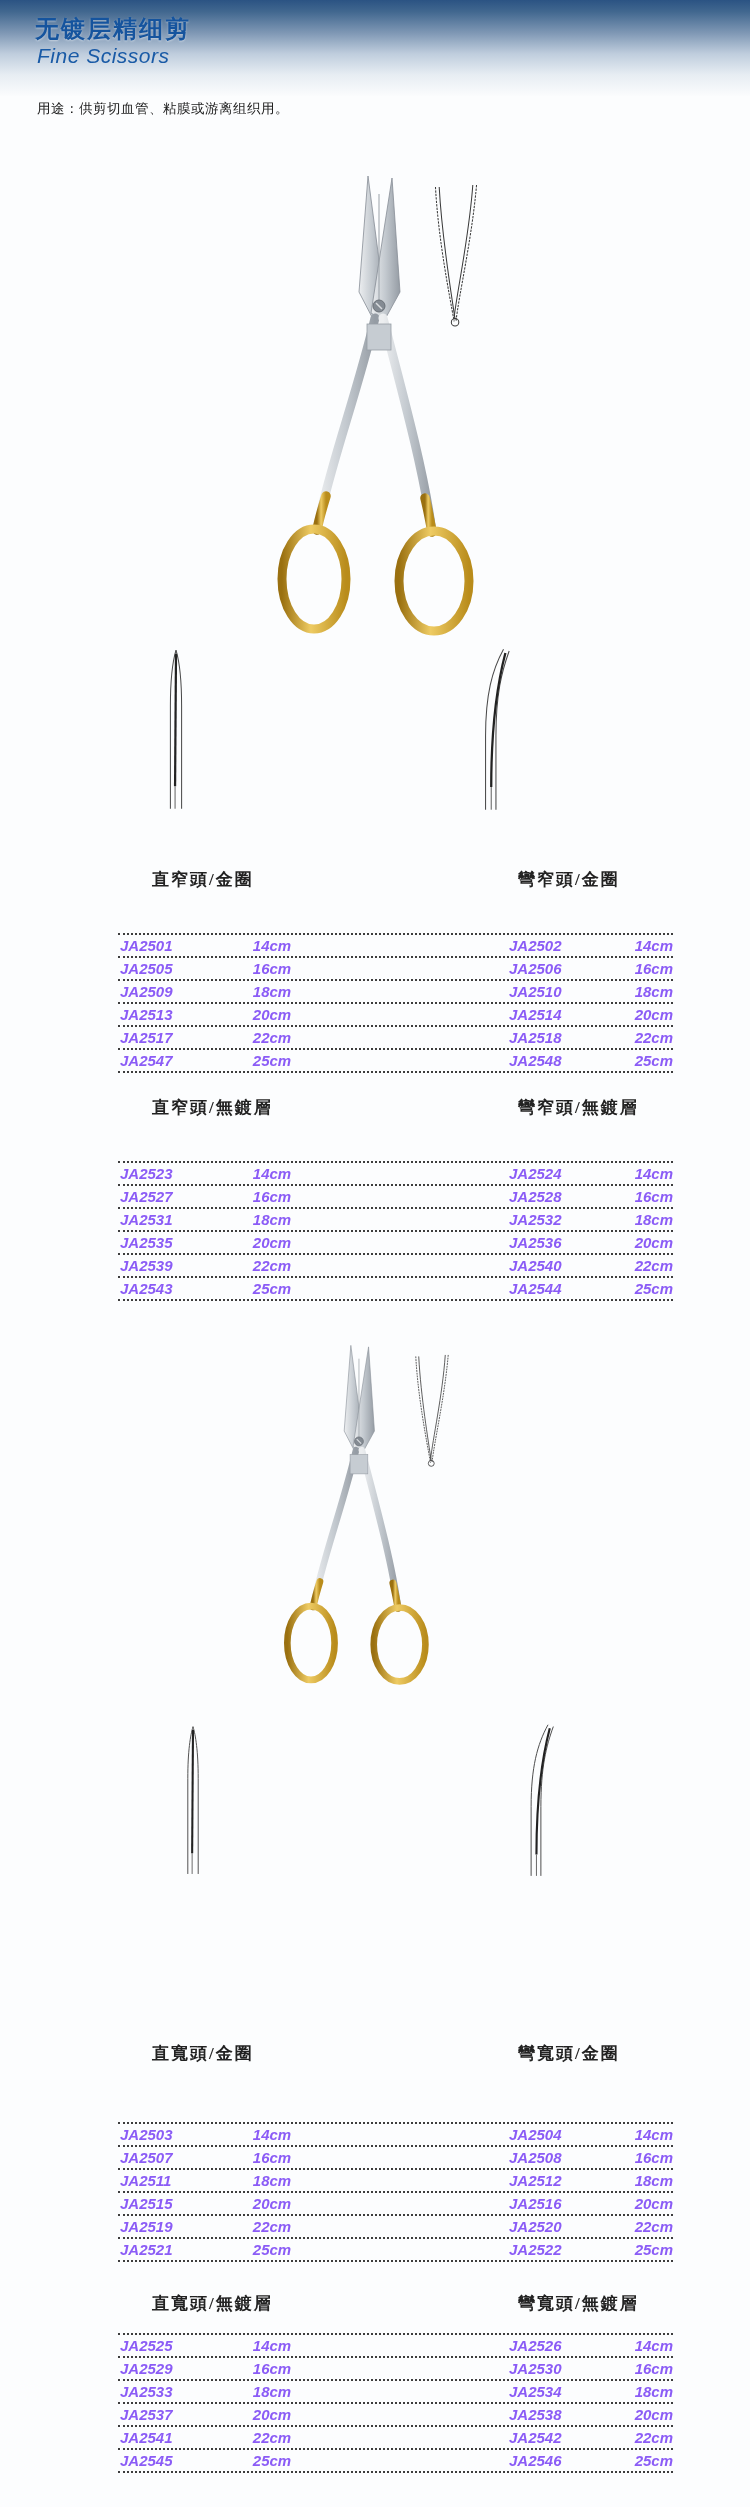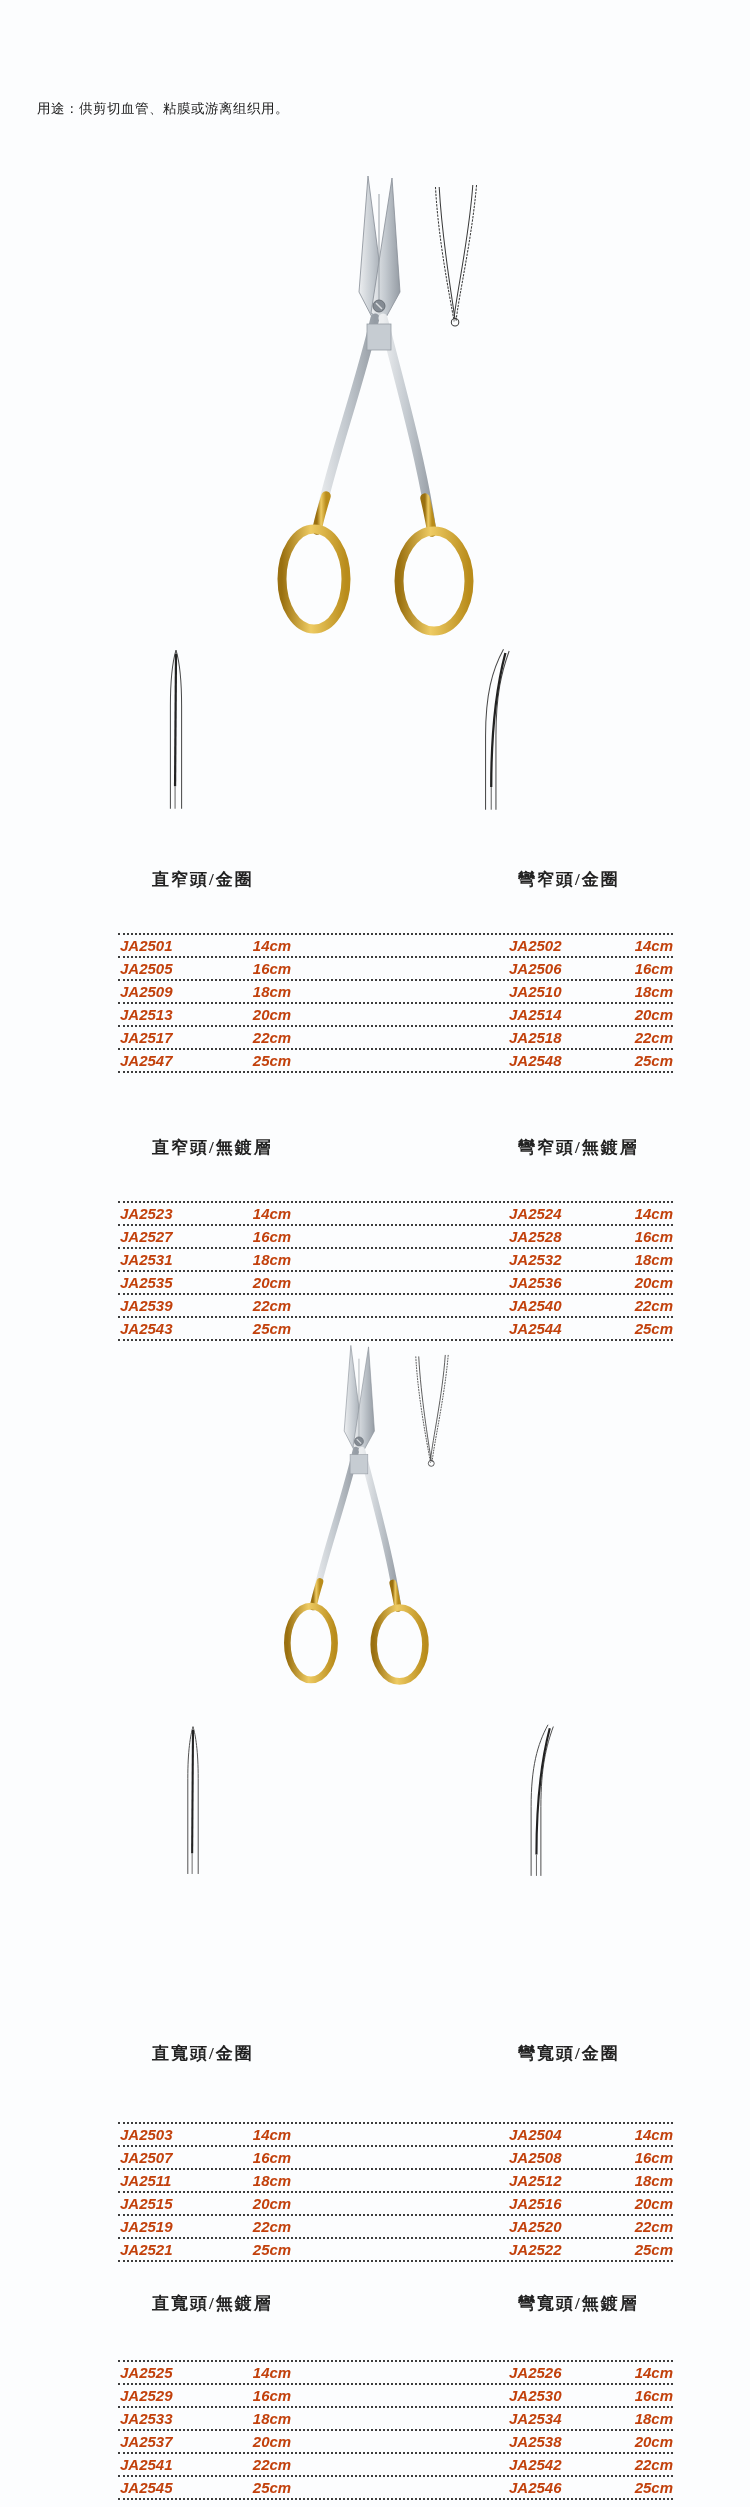--- a/index.html
+++ b/index.html
@@ -17,21 +17,21 @@
   .art{position:absolute;}
   .defs-holder{position:absolute;width:0;height:0;overflow:hidden;}
   
   .sec{position:absolute;left:118px;width:555px;height:215px;}
   .cjk{position:absolute;top:0;font-family:"Liberation Serif","DejaVu Serif",serif;font-weight:bold;
        font-size:17px;letter-spacing:2px;color:#222;white-space:nowrap;}
   .cjk.lft{left:34px;}
   .cjk.rgt{left:400px;}
   .rows{position:absolute;left:0;width:555px;border-bottom:2px dotted #3d3d3d;}
   .t-row{display:flex;height:23px;align-items:center;border-top:2px dotted #3d3d3d;
-         font-style:italic;font-weight:bold;font-size:15px;color:#c2410c;box-sizing:border-box;}
+         font-style:italic;font-weight:bold;font-size:15px;color:#8b5cf6;box-sizing:border-box;}
   .code.l{width:122px;padding-left:2px;}
   .size.l{width:60px;text-align:center;}
   .sp{flex:1;}
   .code.r{width:64px;margin-left:32px;}
   .sp2{width:52px;}
   .size.r{width:48px;text-align:right;}
 </style>
 </head>
 <body>
 
@@ -78,20 +78,24 @@
       </g>
       <g id="g-curved" fill="none">
         <path d="M8,174 L8,96 C8,52 15,26 27,4" stroke="#4a4a4a" stroke-width="1.1"></path>
         <path d="M19,174 L19,96 C19,52 25,28 33,6" stroke="#4a4a4a" stroke-width="1.1"></path>
         <path d="M29,8 C18,50 14,100 14,150" stroke="#222" stroke-width="2.4"></path>
         <path d="M14,150 L14,174" stroke="#555" stroke-width="1"></path>
       </g>
     </defs>
   </svg>
 
+  <header class="band">
+    <h1 class="title-cn">无镀层精细剪</h1>
+    <h2 class="title-en">Fine Scissors</h2>
+  </header>
   <p class="usage">用途：供剪切血管、粘膜或游离组织用。</p>
 
   <svg class="art" viewBox="0 0 250 520" style="left:250px;top:166px;width:250px;height:520px">
       <use href="#g-scissors"></use>
     </svg>
   <svg class="art" viewBox="0 0 60 160" style="left:428px;top:180px;width:56px;height:152px">
       <use href="#g-vtip"></use>
     </svg>
   <svg class="art" viewBox="0 0 30 175" style="left:162px;top:642px;width:28px;height:172px">
       <use href="#g-straight"></use>
@@ -152,21 +156,21 @@
   <div class="t-row">
     <span class="code l">JA2547</span>
     <span class="size l">25cm</span>
     <span class="sp"></span>
     <span class="code r">JA2548</span>
     <span class="sp2"></span>
     <span class="size r">25cm</span>
   </div>
 </div>
   </div>
-  <div class="sec" style="top:1136px">
+  <div class="sec" style="top:1096px">
     <span class="cjk lft">直窄頭/無鍍層</span>
     <span class="cjk rgt">彎窄頭/無鍍層</span>
     <div class="rows" style="top:65px">
   <div class="t-row">
     <span class="code l">JA2523</span>
     <span class="size l">14cm</span>
     <span class="sp"></span>
     <span class="code r">JA2524</span>
     <span class="sp2"></span>
     <span class="size r">14cm</span>
@@ -287,21 +291,21 @@
     <span class="sp"></span>
     <span class="code r">JA2522</span>
     <span class="sp2"></span>
     <span class="size r">25cm</span>
   </div>
 </div>
   </div>
   <div class="sec" style="top:2292px">
     <span class="cjk lft">直寬頭/無鍍層</span>
     <span class="cjk rgt">彎寬頭/無鍍層</span>
-    <div class="rows" style="top:68px">
+    <div class="rows" style="top:41px">
   <div class="t-row">
     <span class="code l">JA2525</span>
     <span class="size l">14cm</span>
     <span class="sp"></span>
     <span class="code r">JA2526</span>
     <span class="sp2"></span>
     <span class="size r">14cm</span>
   </div>
 
   <div class="t-row">

